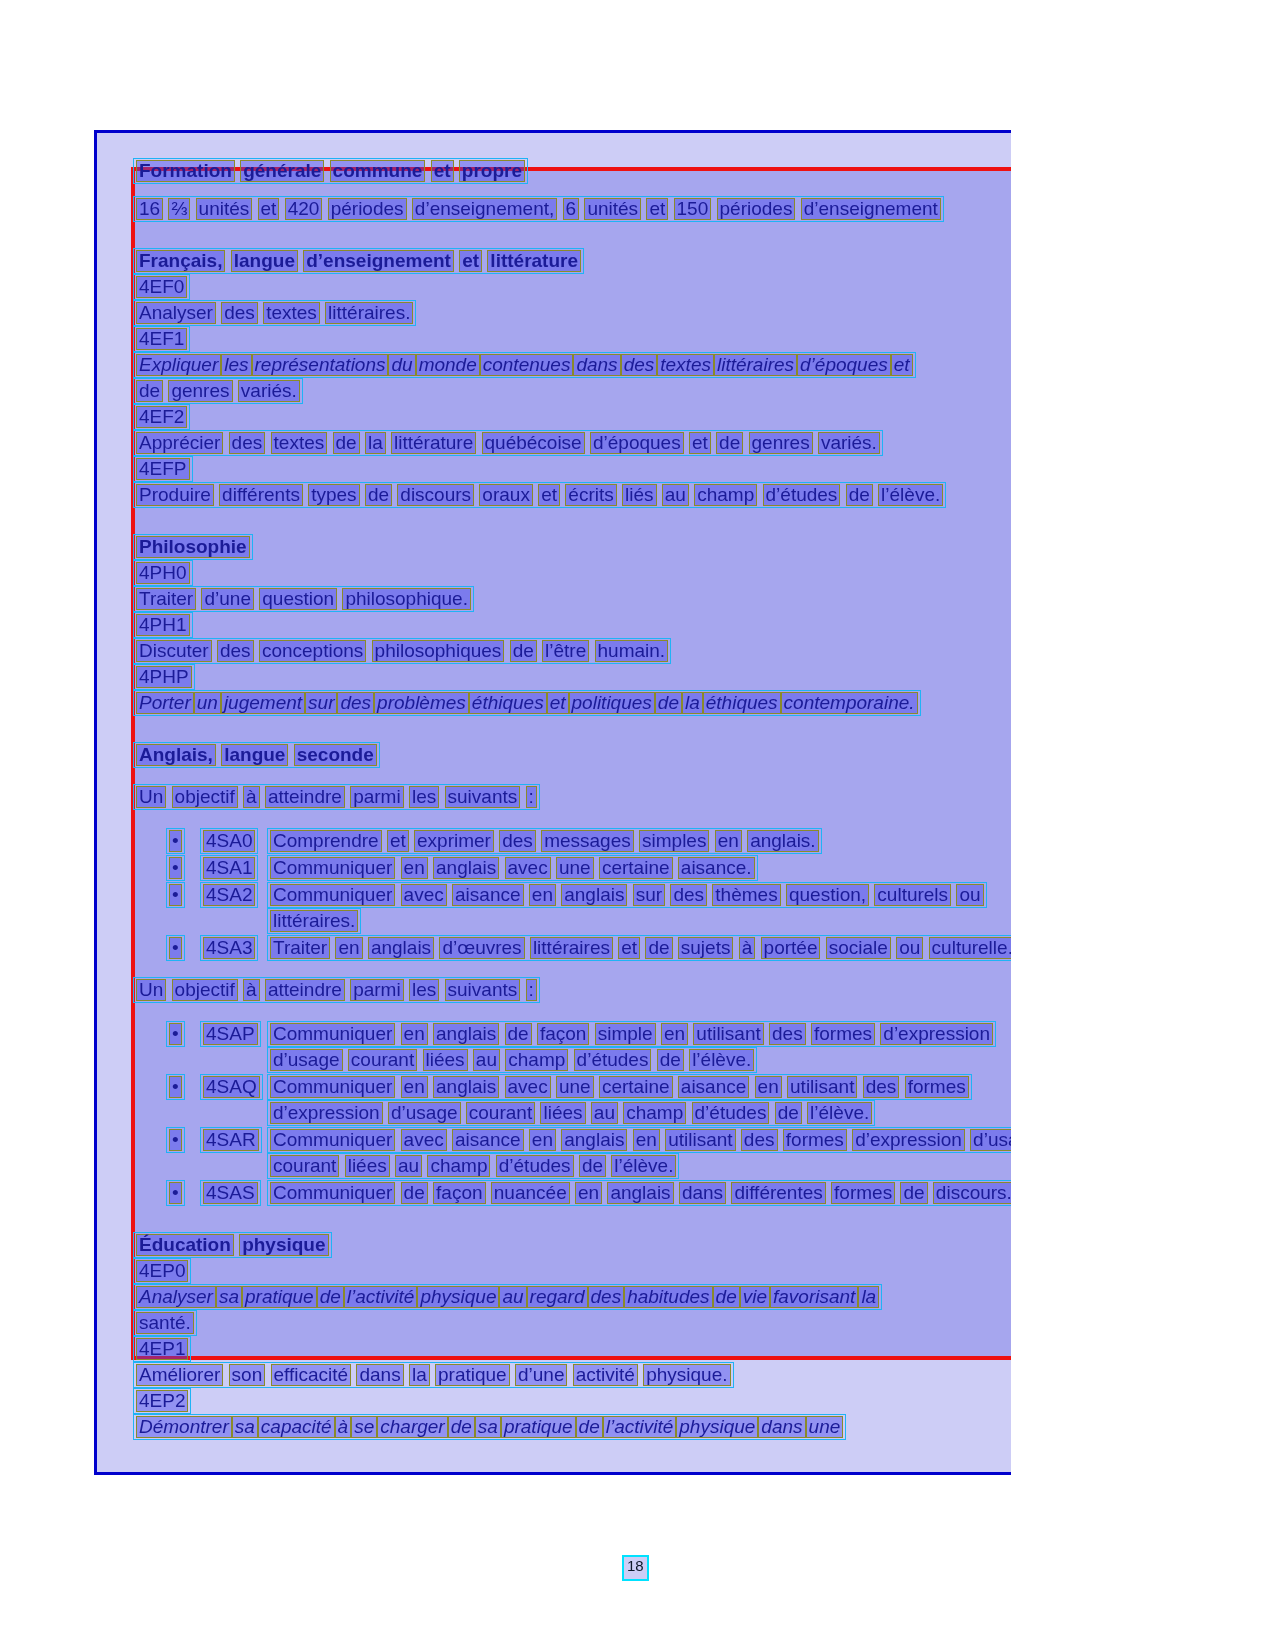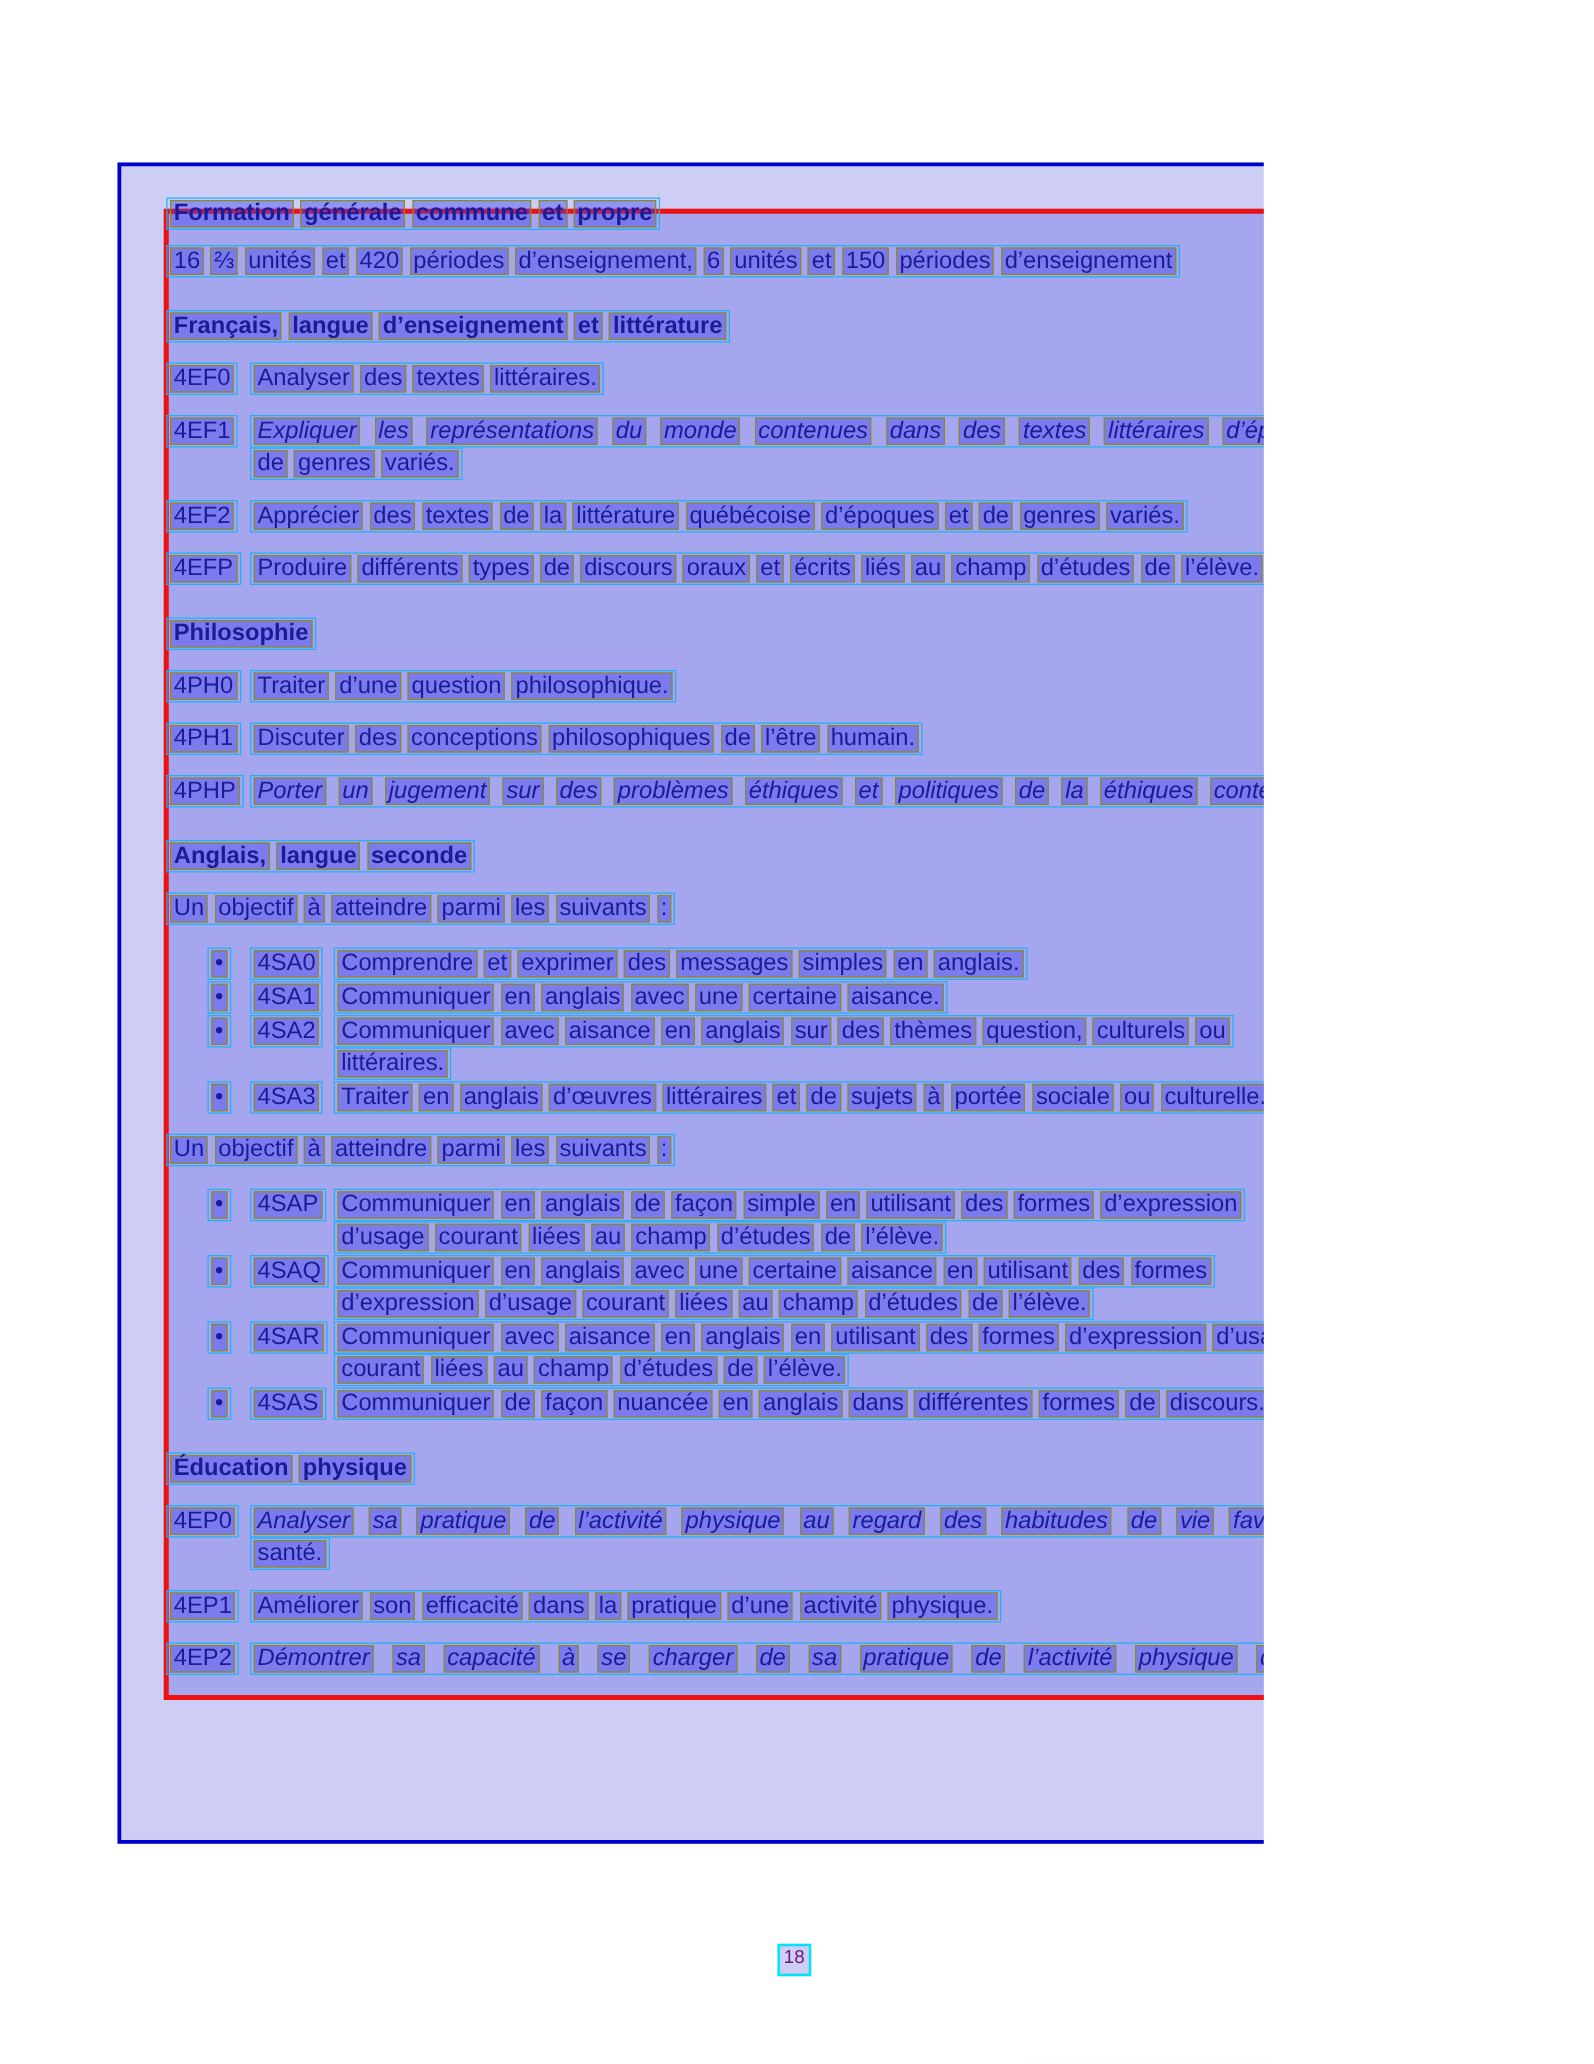--- a/index.html
+++ b/index.html
@@ -40,27 +40,27 @@
     white-space:pre;vertical-align:top;
   }
   .bold .w{font-weight:bold;}
   .row{display:flex;align-items:flex-start;}
   .codecol{flex:none;width:67px;}
   .bulletcol{flex:none;width:34px;margin-left:33px;}
   .textcol{flex:1;min-width:0;}
   .b-heading{margin-top:26px;}
   .b-meta{margin-top:12px;}
   .b-intro{margin-top:16px;}
-  .b-course{margin-top:16px;}
+  .b-course{flex-direction:column;}
   .b-bullets{margin-top:18px;}
   .b-bullets .row + .row{margin-top:1px;}
   .pagenum{
     position:absolute;left:622px;top:1555px;
     border:2px solid var(--bright-cyan);background:var(--outer-fill);
-    color:#701a75;font-size:15px;line-height:17px;padding:0 3px;
+    color:#0f172a;font-size:15px;line-height:17px;padding:0 3px;
   }
 </style>
 </head>
 <body>
 
 <div class="page">
   <div class="blue-box"></div>
   <div class="red-box"></div>
   <div class="content">
       <div class="b-heading">

